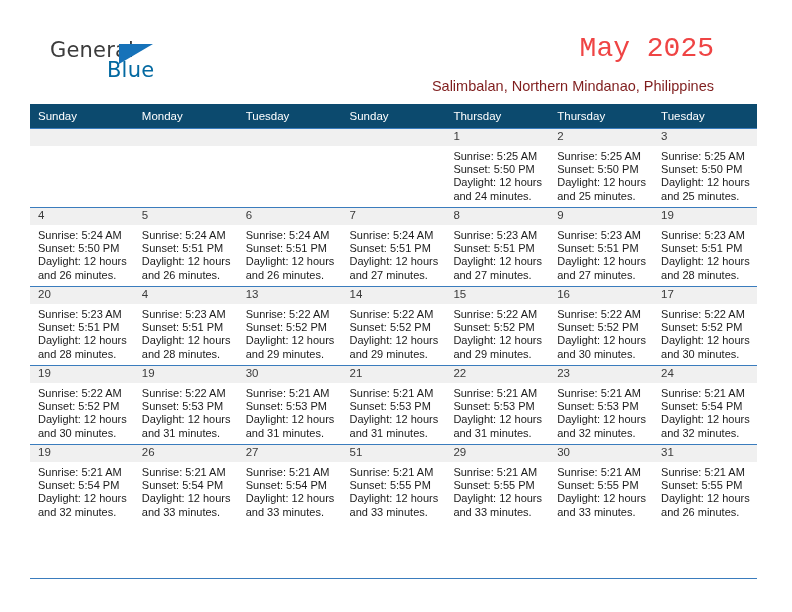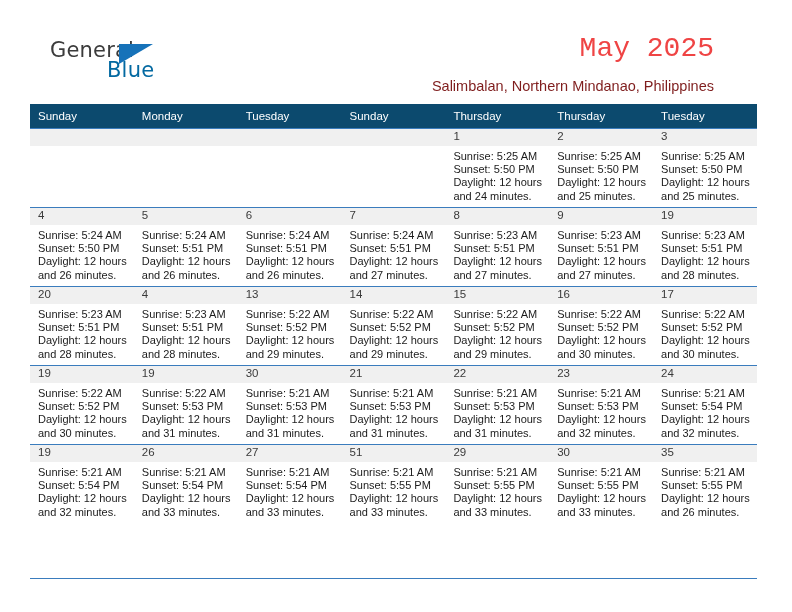--- a/index.html
+++ b/index.html
@@ -460,21 +460,21 @@
             <td>
               <div class="daynum-bar">30</div>
               <div class="cell-body">
                 <div>Sunrise: 5:21 AM</div>
                 <div>Sunset: 5:55 PM</div>
                 <div>Daylight: 12 hours</div>
                 <div>and 33 minutes.</div>
               </div>
             </td>
             <td>
-              <div class="daynum-bar">35</div>
+              <div class="daynum-bar">31</div>
               <div class="cell-body">
                 <div>Sunrise: 5:21 AM</div>
                 <div>Sunset: 5:55 PM</div>
                 <div>Daylight: 12 hours</div>
                 <div>and 26 minutes.</div>
               </div>
             </td>
           </tr>
         </tbody>
     </table>

